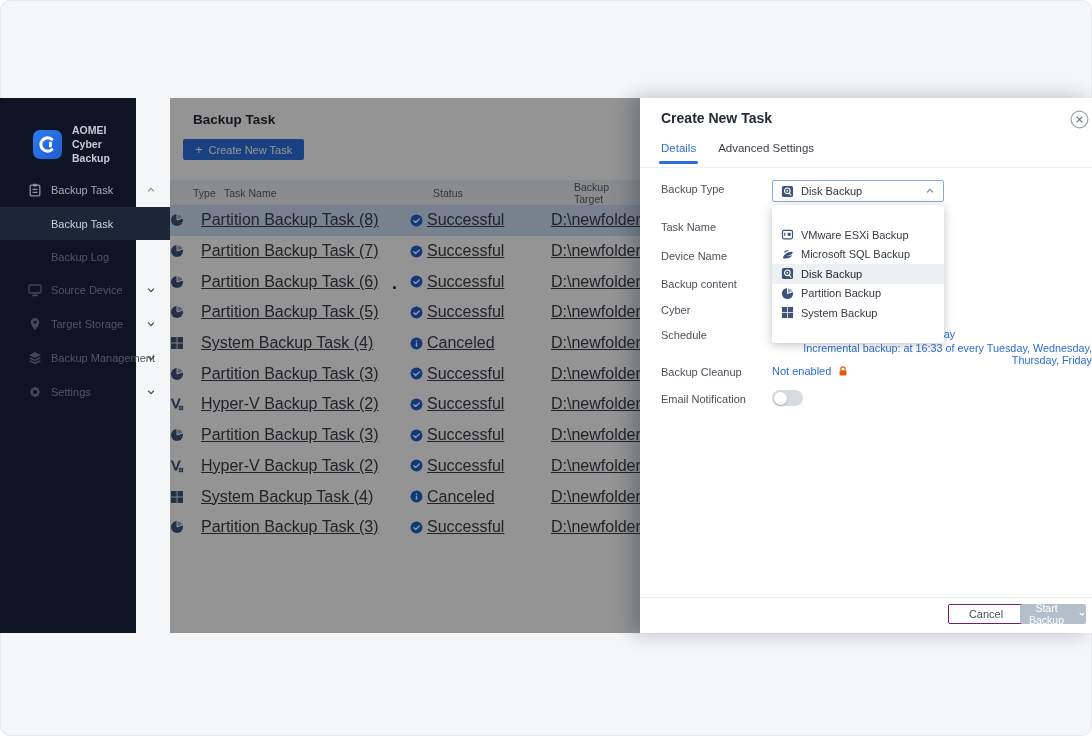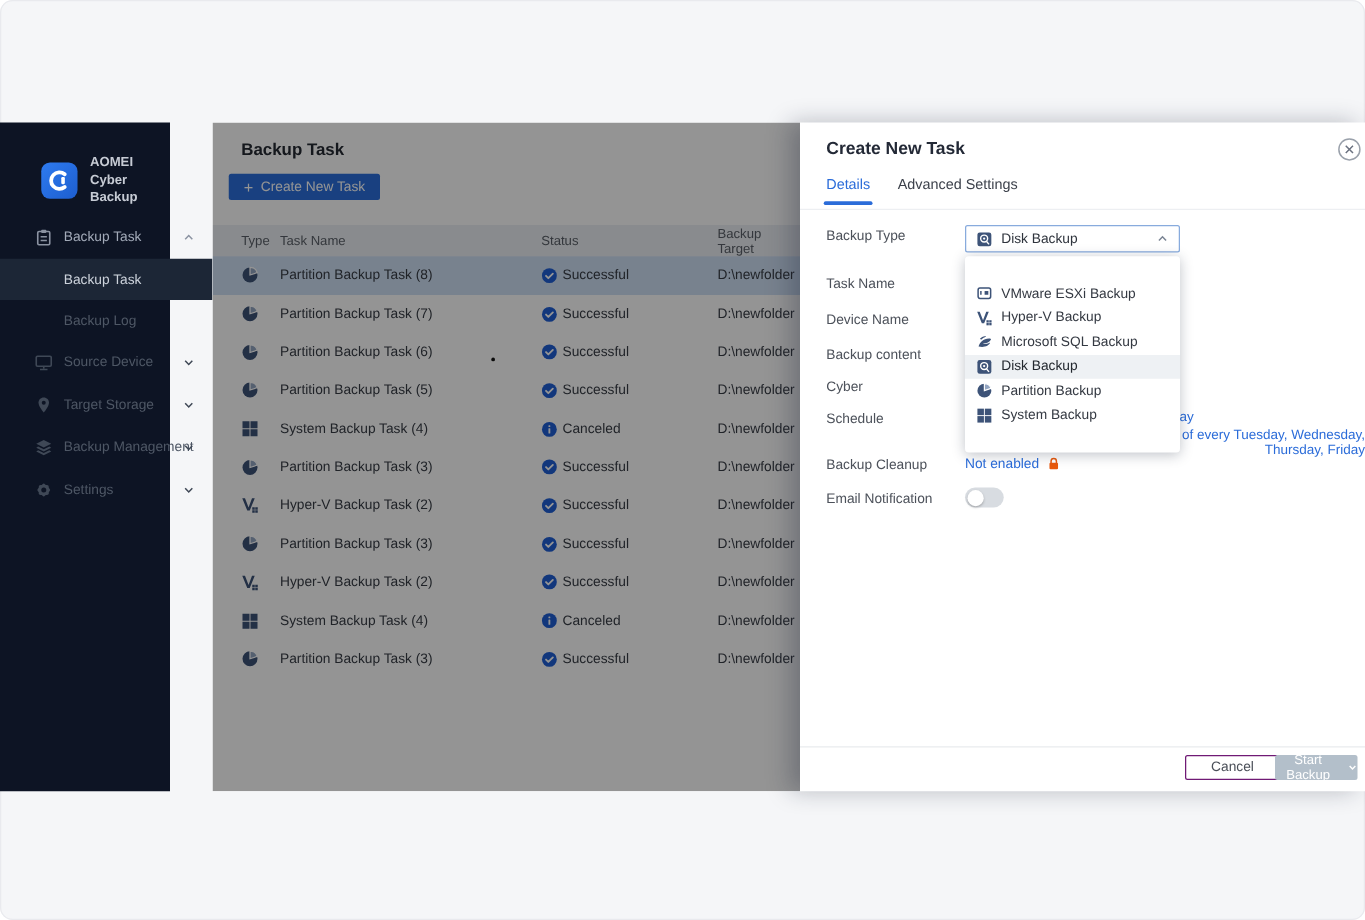--- a/index.html
+++ b/index.html
@@ -35,22 +35,22 @@
   .main { position: absolute; left: 170px; top: 0; width: 470px; height: 535px; background: #ffffff; overflow: hidden; }
   .main-title { position: absolute; left: 23px; top: 14px; font-size: 13.5px; font-weight: bold; color: #252a33; }
   .create-btn { position: absolute; left: 13px; top: 41px; height: 21px; padding: 0 12px;
                 background: #2b6fdd; color: #fff; font-size: 11px; border: none; border-radius: 2px;
                 display: flex; align-items: center; gap: 6px; font-family: inherit; cursor: pointer; }
   .create-btn .plus { font-size: 13px; line-height: 1; }
   .thead { position: absolute; left: 0; top: 82px; width: 470px; height: 25px; background: #edf0f4;
            display: grid; grid-template-columns: 31px 209px 141px 1fr; padding-left: 23px;
            align-items: center; font-size: 10.5px; color: #5a6069; }
   .tbody { position: absolute; left: 0; top: 107px; width: 470px; }
-  .trow { height: 30.7px; display: grid; grid-template-columns: 31px 209px 141px 1fr; padding-left: 23px;
-          align-items: center; font-size: 11px; color: #383d46; cursor: pointer; }
+  .trow { height: 30.7px; display: grid; grid-template-columns: 31px 209px 141px 1fr; 
+          align-items: center; font-size: 16px; color: #383d46; cursor: pointer; text-decoration: underline; }
   .trow.selected { background: #cfe0f4; }
   .ticon { width: 14px; height: 14px; color: #3d5378; }
   .ticon svg { width: 14px; height: 14px; display: block; }
   .status-cell { display: flex; align-items: center; gap: 4px; }
   .sicon { width: 13px; height: 13px; flex: none; }
   .sicon svg { width: 13px; height: 13px; display: block; }
   .cursor-dot { position: absolute; left: 223px; top: 188px; width: 3px; height: 3px;
                 border-radius: 50%; background: #141414; }
   .dim { position: absolute; inset: 0; background: rgba(0,0,0,0.42); }
 
@@ -506,32 +506,20 @@
                 <rect x="1.6" y="2.6" width="10.8" height="9" rx="1.6"></rect>
                 <rect x="7.2" y="5.2" width="3.2" height="3.2" fill="currentColor" stroke="none"></rect>
                 <line x1="4" y1="5.2" x2="4" y2="8.4"></line>
               </svg>
             </span>
             <span>VMware ESXi Backup</span>
           </div>
           <div class="option">
             <span class="micon">
               <svg viewBox="0 0 14 14" fill="currentColor">
-                <path d="M0.8 1.6 L4.8 11.4 L6.8 11.4 L10.8 1.6 L8.6 1.6 L5.85 8.9 L3 1.6 Z"></path>
-                <rect x="8.8" y="8.8" width="2" height="2"></rect>
-                <rect x="11.2" y="8.8" width="2" height="2"></rect>
-                <rect x="8.8" y="11.2" width="2" height="2"></rect>
-                <rect x="11.2" y="11.2" width="2" height="2"></rect>
-              </svg>
-            </span>
-            <span>Hyper-V Backup</span>
-          </div>
-          <div class="option">
-            <span class="micon">
-              <svg viewBox="0 0 14 14" fill="currentColor">
                 <path d="M2 11 C3 7 6 4.5 11 4 C12.2 3.9 13 4.4 12.6 5.2 C11.5 7.6 8 8.6 5.5 8.3 C7.5 9.1 10 8.9 12 7.6 C11 10.6 6.5 12.2 2 11 Z"></path>
                 <path d="M3 4.6 C4.5 2.5 7 1.7 8.6 2.3 C7 3 5.5 3.8 4.7 4.9 Z"></path>
               </svg>
             </span>
             <span>Microsoft SQL Backup</span>
           </div>
           <div class="option selected">
             <span class="micon">
               <svg viewBox="0 0 14 14">
                 <rect x="1" y="1" width="12" height="12" rx="2" fill="currentColor"></rect>

